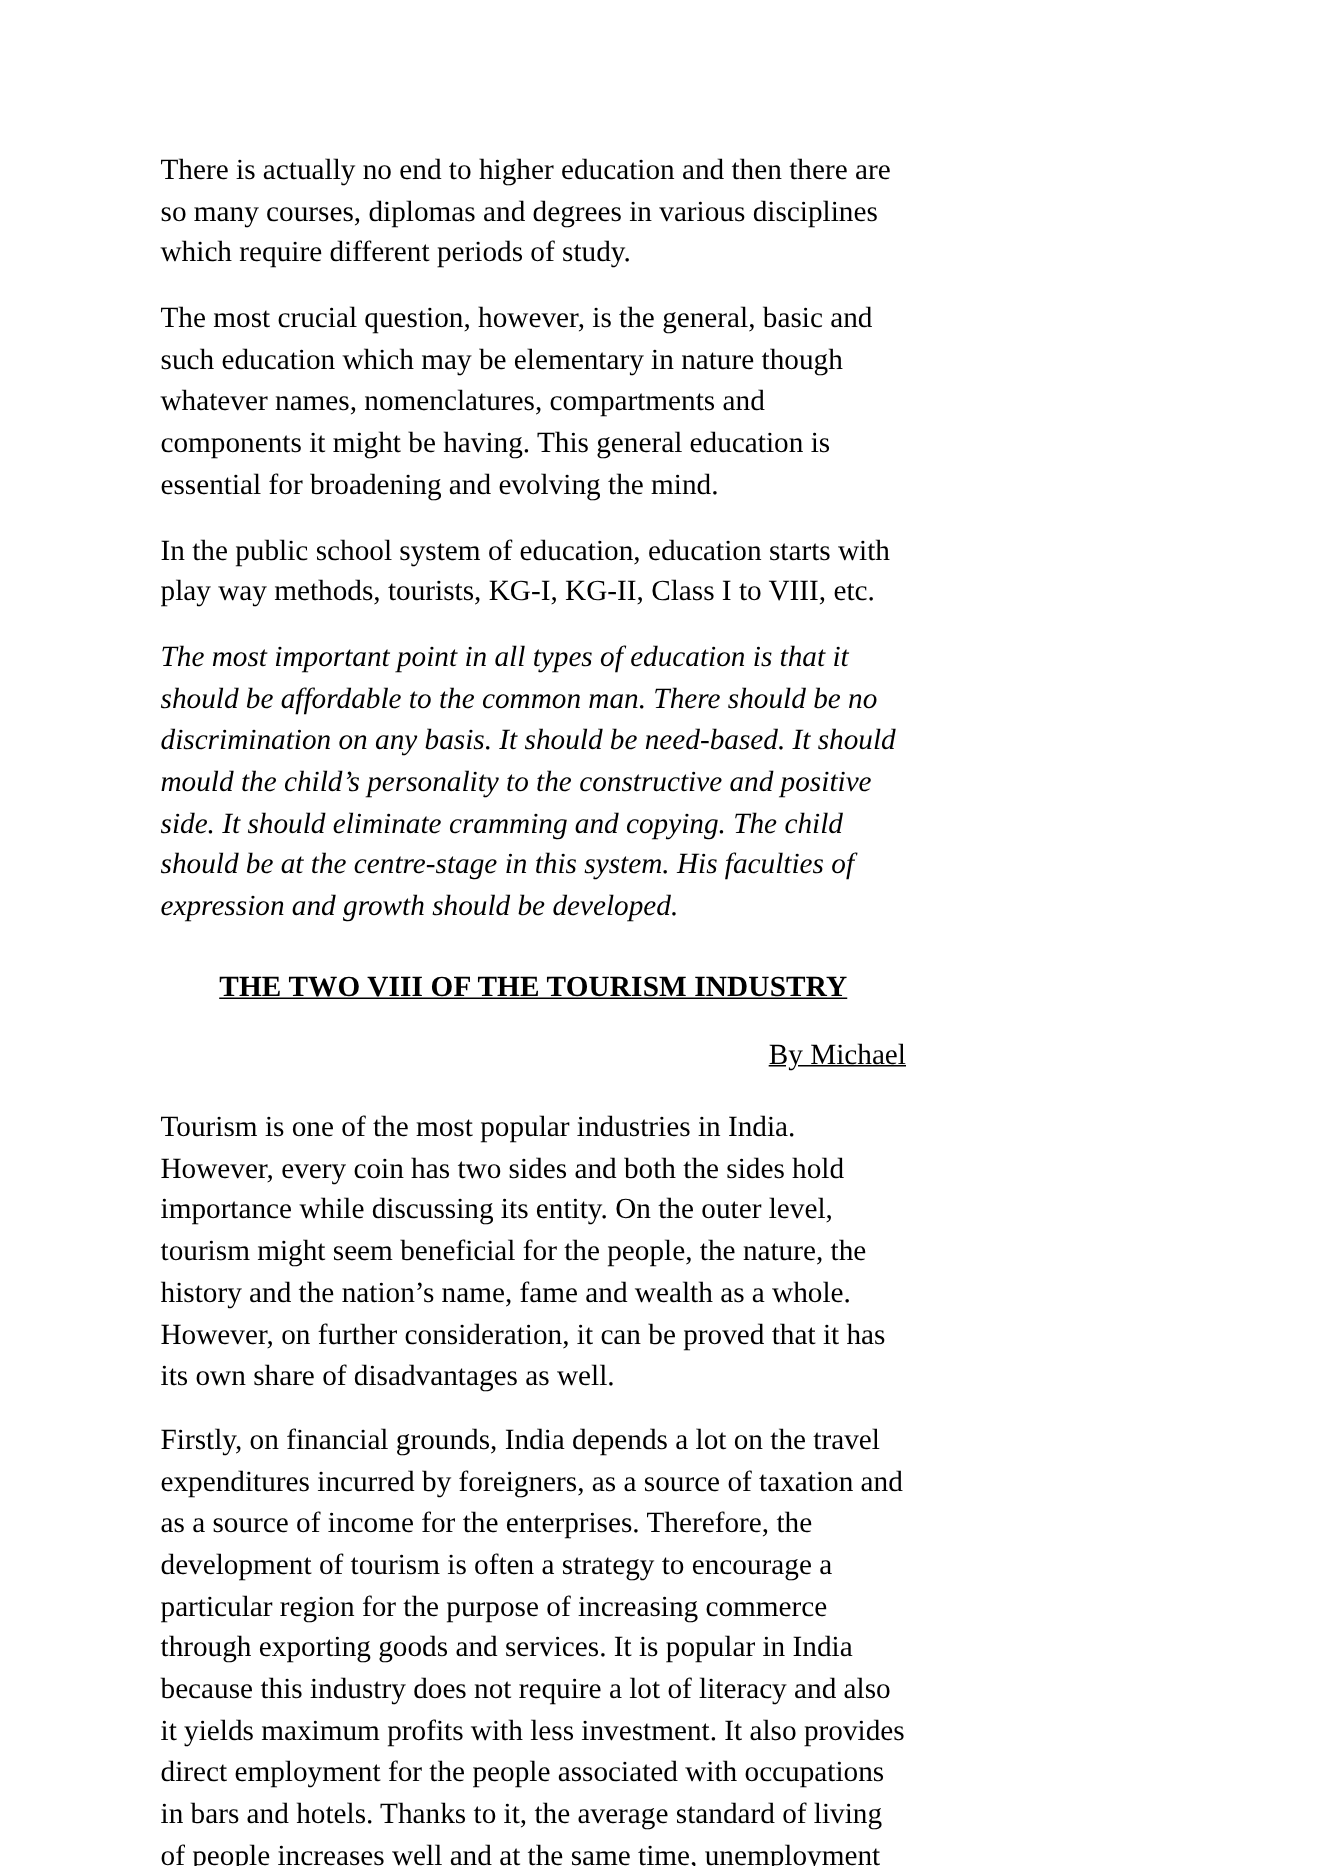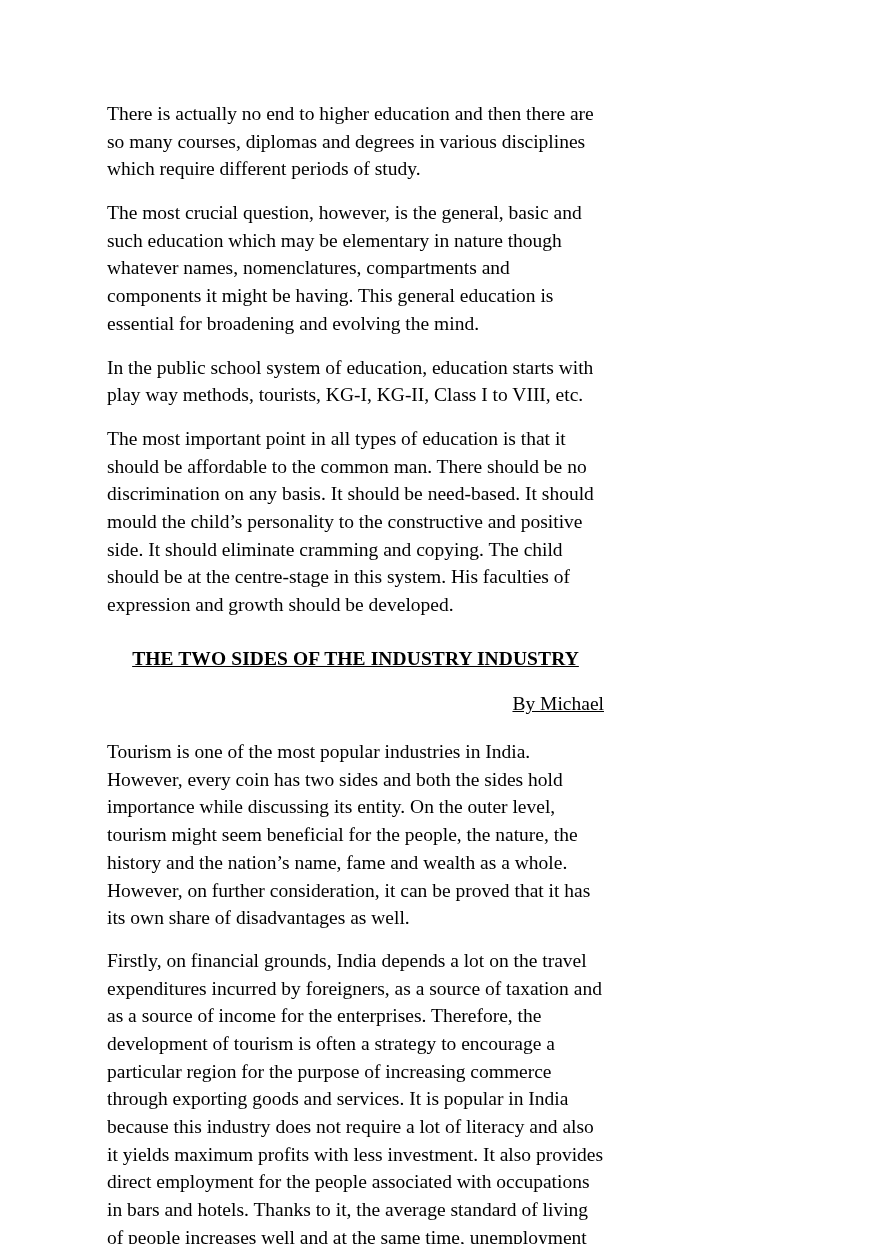--- a/index.html
+++ b/index.html
@@ -25,20 +25,21 @@
     font-size: 19.5px;
     line-height: 1.42;
     text-align: left;
   }
   p.para {
     margin: 0 0 16px 0;
     text-align: left;
   }
   p.para.lead-space {
     text-indent: 0;
+    font-style: italic;
   }
   h2.section-heading {
     font-size: 19.5px;
     font-weight: bold;
     text-align: center;
     text-decoration: underline;
     margin: 26px 0 18px 0;
     line-height: 1.42;
     letter-spacing: 0.1px;
   }
@@ -57,21 +58,21 @@
 <body>
 
 <div class="page">
   <div class="doc-body">
 
     <p class="para">There is actually no end to higher education and then there are so many courses, diplomas and degrees in various disciplines which require different periods of study.</p>
     <p class="para">The most crucial question, however, is the general, basic and such education which may be elementary in nature though whatever names, nomenclatures, compartments and components it might be having. This general education is essential for broadening and evolving the mind.</p>
     <p class="para">In the public school system of education, education starts with play way methods, tourists, KG-I, KG-II, Class I to VIII, etc.</p>
     <p class="para lead-space"> The most important point in all types of education is that it should be affordable to the common man. There should be no discrimination on any basis. It should be need-based. It should mould the child’s personality to the constructive and positive side. It should eliminate cramming and copying. The child should be at the centre-stage in this system. His faculties of expression and growth should be developed.</p>
 
-    <h2 class="section-heading">THE TWO SIDES OF THE INDUSTRY INDUSTRY</h2>
+    <h2 class="section-heading">THE TWO VIII OF THE TOURISM INDUSTRY</h2>
 
     <p class="byline">By Michael</p>
 
     <p class="para tight">Tourism is one of the most popular industries in India. However, every coin has two sides and both the sides hold importance while discussing its entity. On the outer level, tourism might seem beneficial for the people, the nature, the history and the nation’s name, fame and wealth as a whole. However, on further consideration, it can be proved that it has its own share of disadvantages as well.</p>
     <p class="para"> Firstly, on financial grounds, India depends a lot on the travel expenditures incurred by foreigners, as a source of taxation and as a source of income for the enterprises. Therefore, the development of tourism is often a strategy to encourage a particular region for the purpose of increasing commerce through exporting goods and services. It is popular in India because this industry does not require a lot of literacy and also it yields maximum profits with less investment. It also provides direct employment for the people associated with occupations in bars and hotels. Thanks to it, the average standard of living of people increases well and at the same time, unemployment is on the decrease. However, tourists cause environmental damage through forest fires, destruction of sand dunes and pollution. This, in turn, discourages tourism as increased I pollution disturbs local residents and also it may discourage tourists from</p>
 
   </div>
 </div>
 
 </body></html>

